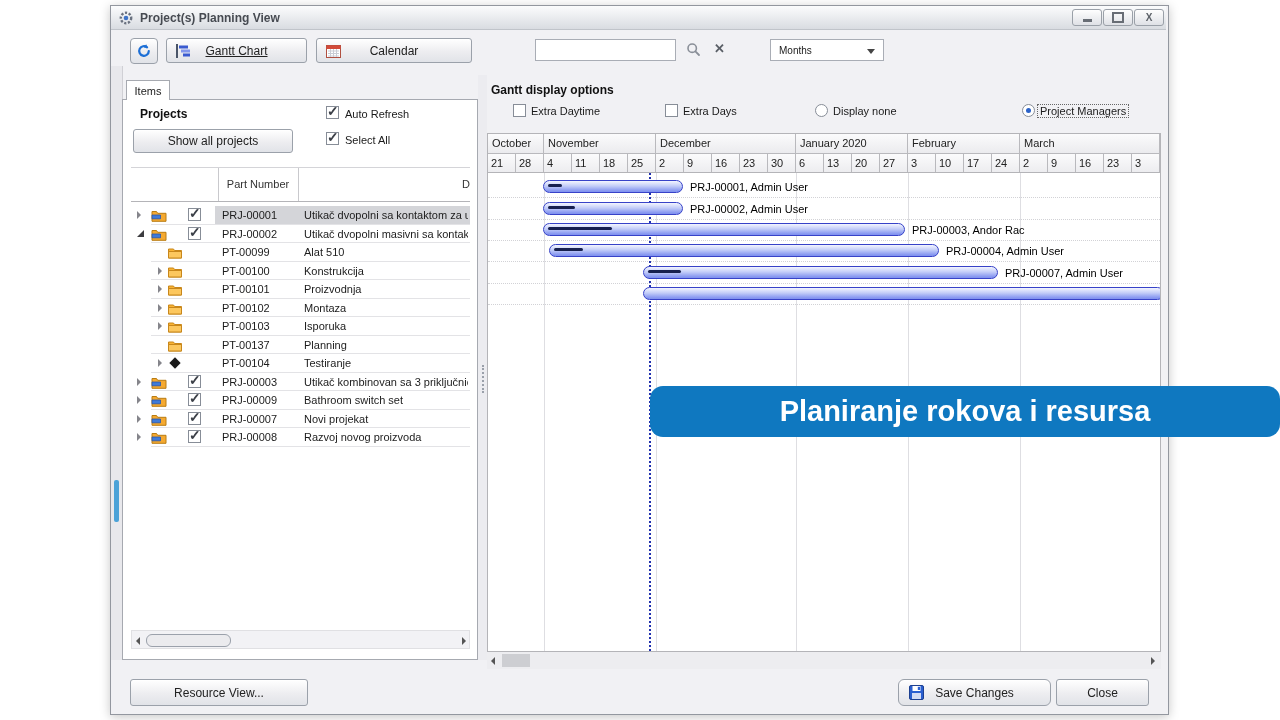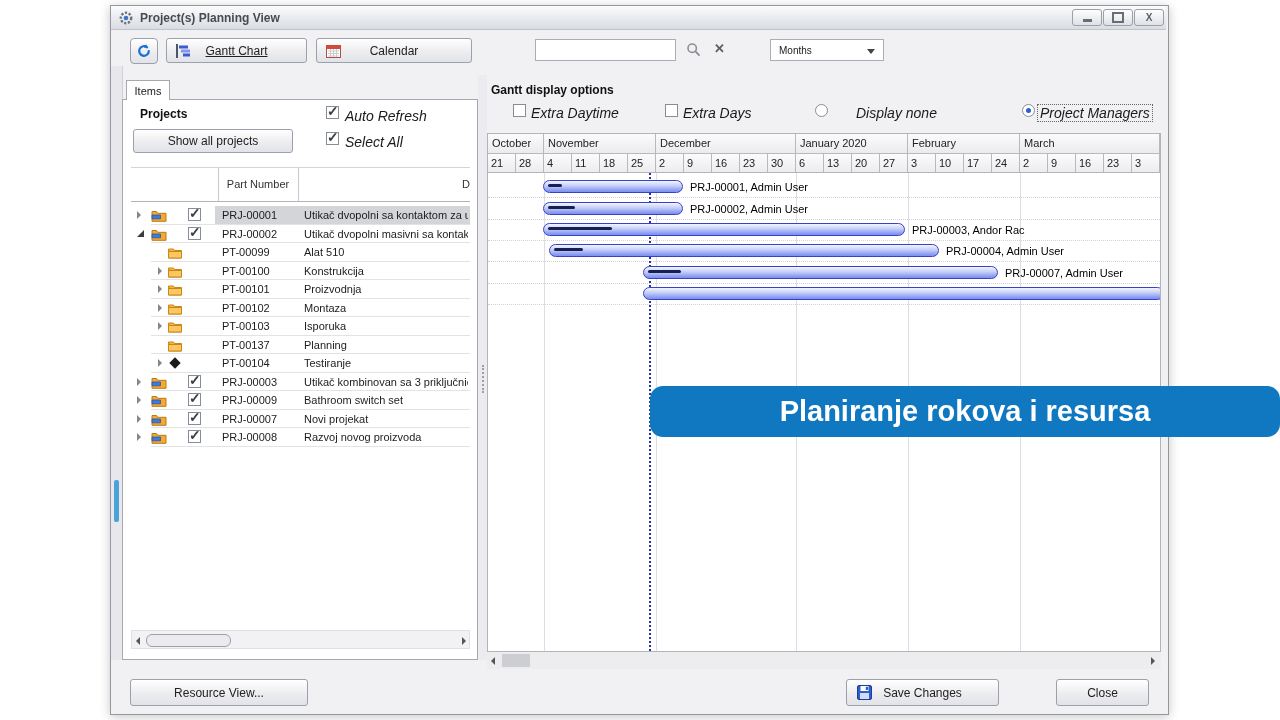--- a/index.html
+++ b/index.html
@@ -38,21 +38,21 @@
 
   
   .items-tab{position:absolute;left:126px;top:80px;width:44px;height:20px;box-sizing:border-box;background:#fff;border:1px solid #a6a9b0;border-bottom:none;font-size:11px;color:#222;display:flex;align-items:center;justify-content:center;z-index:3;}
   .left-panel{position:absolute;left:122px;top:99px;width:356px;height:561px;background:#fff;border:1px solid #a6a9b0;box-sizing:border-box;z-index:2;}
   .lp-title{position:absolute;left:140px;top:107px;font-size:12px;font-weight:bold;color:#111;z-index:4;}
   .lp-show-all{left:133px;top:129px;width:160px;height:24px;z-index:4;}
   .cb{position:absolute;width:13px;height:13px;box-sizing:border-box;background:#fff;border:1px solid #878d97;z-index:4;}
   .cb.checked::before{content:"\2713";position:absolute;left:0px;top:-4px;font-size:14px;font-weight:bold;color:#3c4048;}
   .radio{position:absolute;width:13px;height:13px;box-sizing:border-box;border-radius:50%;background:#fff;border:1px solid #878d97;z-index:4;}
   .radio.checked::before{content:"";position:absolute;left:3px;top:3px;width:5px;height:5px;border-radius:50%;background:#2b62c8;}
-  .lbl{position:absolute;font-size:14px;color:#1a1a1a;white-space:nowrap;z-index:4;font-style:italic;}
+  .lbl{position:absolute;font-size:11px;color:#1a1a1a;white-space:nowrap;z-index:4;}
   .lbl.focused{outline:1px dotted #666;padding:0 2px;}
 
   
   .tbl-header{position:absolute;left:131px;top:167px;width:339px;height:33px;border-top:1px solid #d4d4d8;border-bottom:1px solid #b4b4b8;z-index:4;background:#fff;}
   .tbl-header .sep{position:absolute;top:0;bottom:0;width:1px;background:#c9c9cd;}
   .tbl-header .hpart{position:absolute;left:87px;top:10px;width:80px;text-align:center;font-size:11px;color:#333;}
   .tbl-header .hdesc{position:absolute;left:331px;top:10px;font-size:11px;color:#333;}
   .tree-rows{position:absolute;left:131px;top:206px;width:339px;height:242px;z-index:4;}
   .tree-row{position:absolute;left:0;width:339px;height:18.5px;}
   .tree-row::after{content:"";position:absolute;left:20px;right:0;bottom:0;border-bottom:1px solid #e3e3e6;}
@@ -98,21 +98,21 @@
   .bar{position:absolute;height:13px;box-sizing:border-box;border:1px solid #3742c8;border-radius:7px;background:linear-gradient(#f3f5ff,#c3cdf8 45%,#8c9cf1 85%,#7e90ef);}
   .bar-prog{position:absolute;left:4px;top:3px;height:3px;border-radius:1.5px;background:#17204f;}
   .bar-lbl{position:absolute;font-size:11px;color:#000;white-space:nowrap;padding-top:1px;}
 
   
   .banner{position:absolute;left:650px;top:386px;width:630px;height:51px;background:#0f78c0;display:flex;align-items:center;justify-content:center;z-index:50;}
   .banner span{color:#fff;font-size:29px;font-weight:bold;}
 
   
   .ft-resource{left:130px;top:679px;width:178px;height:27px;}
-  .ft-save{left:846px;top:679px;width:153px;height:27px;}
+  .ft-save{left:898px;top:679px;width:153px;height:27px;border-radius:6px;}
   .ft-close{left:1056px;top:679px;width:93px;height:27px;}
   .ft-save .fl-icon{position:absolute;left:10px;top:5px;}
 </style>
 </head>
 <body>
 
 <div class="stage">
 
   <div class="window"></div>
 
@@ -328,21 +328,21 @@
   <div class="splitter">
       <span class="grip"></span>
     </div>
 
   <div class="g-options-title">Gantt display options</div>
   <span class="cb g-opt-box" style="left:513px;"></span>
   <span class="lbl g-opt-lbl" style="left:531px;">Extra Daytime</span>
   <span class="cb g-opt-box" style="left:665px;"></span>
   <span class="lbl g-opt-lbl" style="left:683px;">Extra Days</span>
   <span class="radio g-opt-box" style="left:815px;"></span>
-  <span class="lbl g-opt-lbl" style="left:856px;">Display none</span>
+  <span class="lbl g-opt-lbl" style="left:833px;">Display none</span>
   <span class="radio checked g-opt-box" style="left:1022px;"></span>
   <span class="lbl g-opt-lbl focused" style="left:1038px;">Project Managers</span>
 
   <div class="tl">
     <div class="tl-months">
         <div class="tl-m" style="width: 56px;">October</div>
         <div class="tl-m" style="width: 112px;">November</div>
         <div class="tl-m" style="width: 140px;">December</div>
         <div class="tl-m" style="width: 112px;">January 2020</div>
         <div class="tl-m" style="width: 112px;">February</div>

